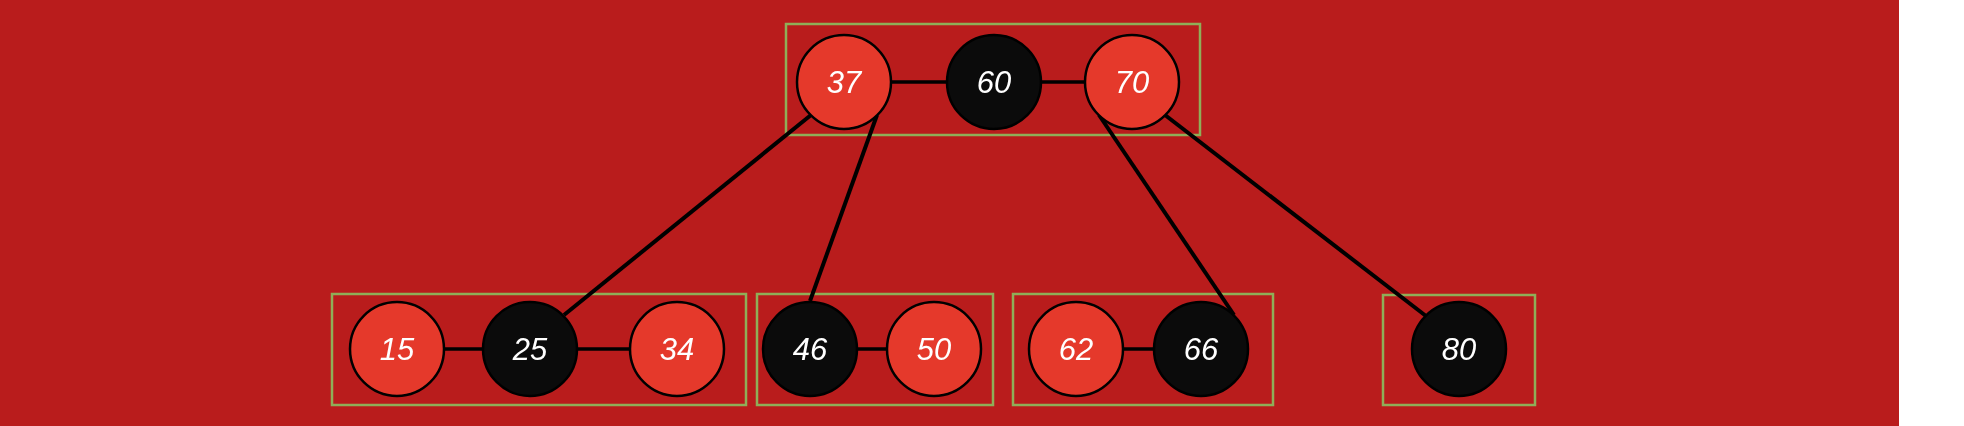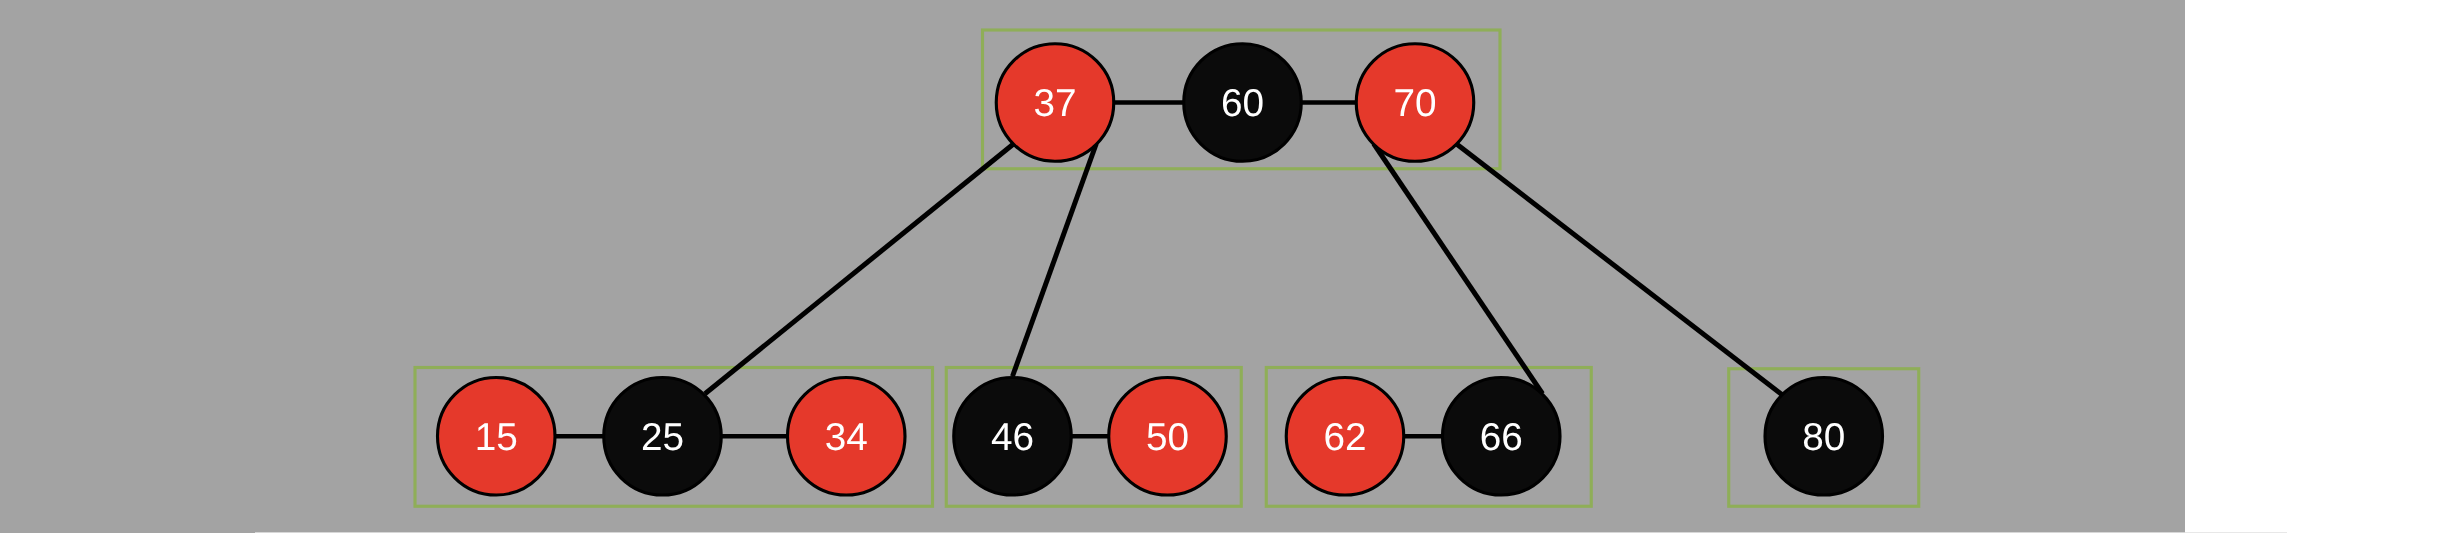--- a/index.html
+++ b/index.html
@@ -5,23 +5,24 @@
   html, body {
     margin: 0;
     padding: 0;
     background: #ffffff;
     width: 1964px;
     height: 426px;
     overflow: hidden;
   }
   .stage {
     position: relative;
-    width: 1748px;
+    width: 1899px;
     height: 426px;
-    background: #a3a3a3;
+    background: #b91c1c;
+    font-style: italic;
   }
   svg { display: block; }
   svg text {
     font-family: "Liberation Sans", sans-serif;
     font-size: 31px;
     fill: #ffffff;
     text-anchor: middle;
   }
 </style>
 </head>

